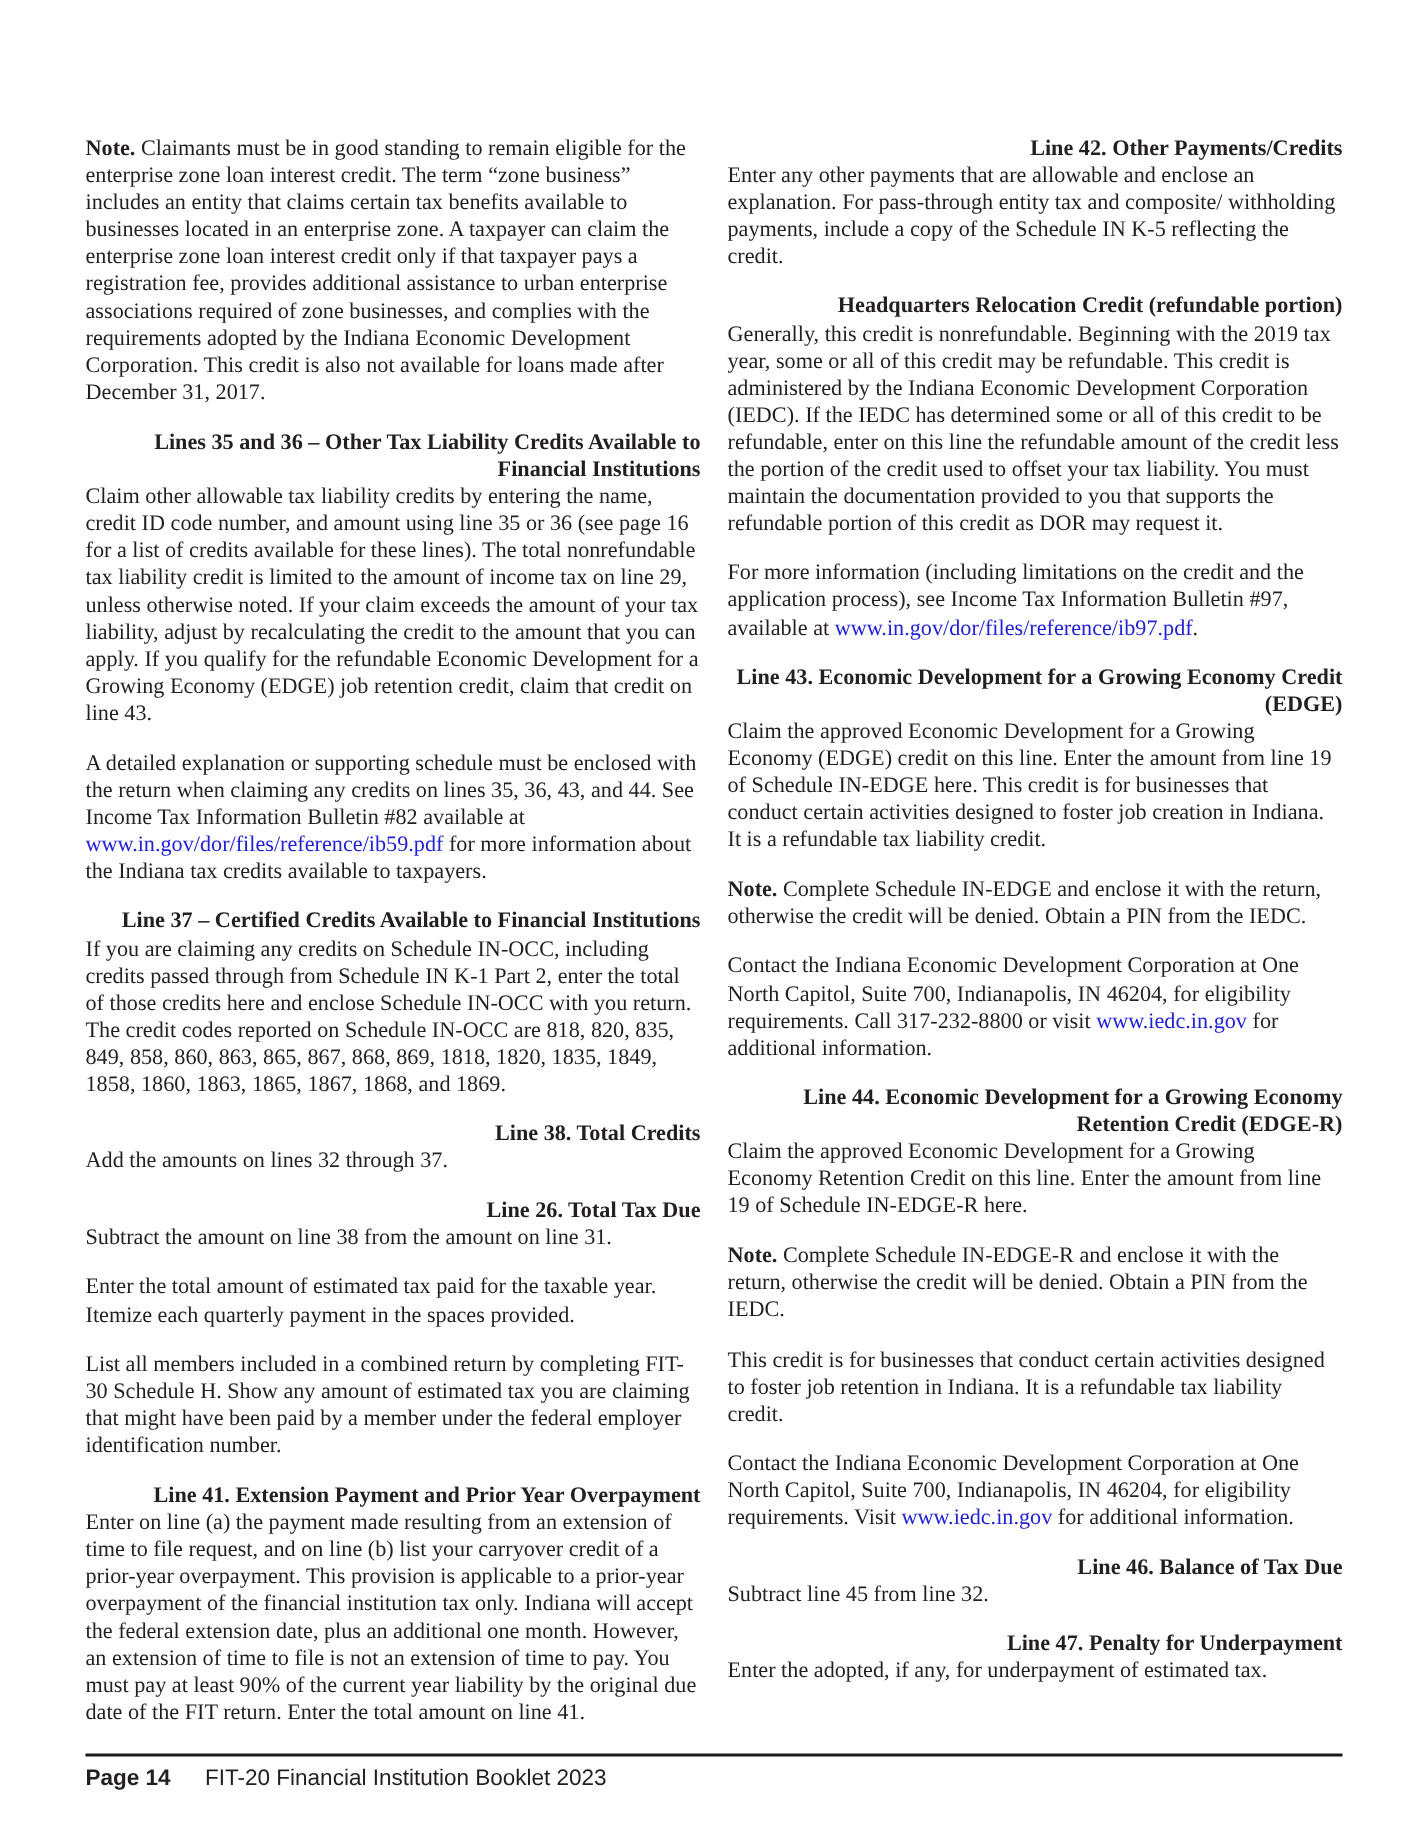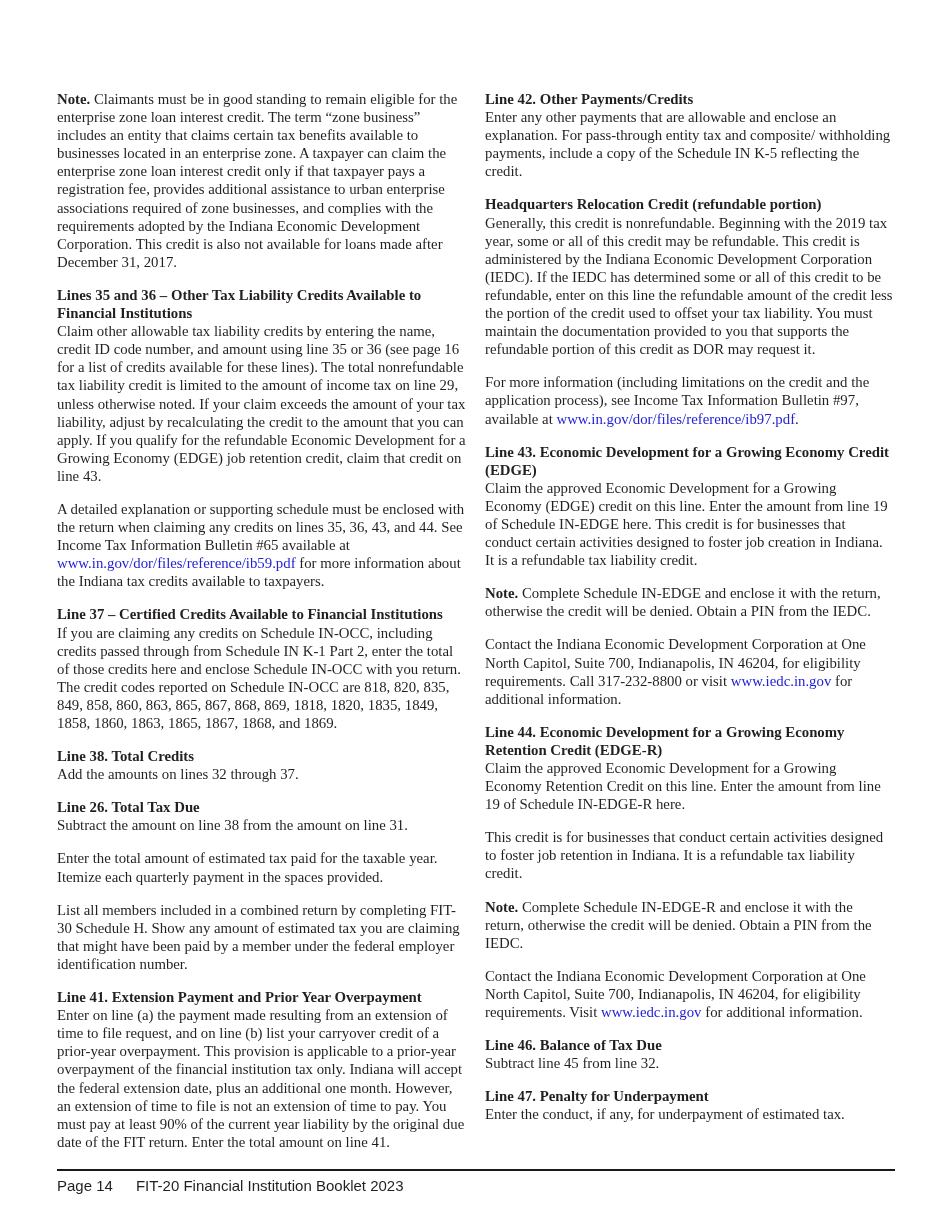--- a/index.html
+++ b/index.html
@@ -11,48 +11,48 @@
   }
   .content {
     position: absolute; left: 57px; top: 50px; width: 838px;
     display: flex; gap: 18px; margin-top: 40px;
   }
   .col { width: 410px; font-size: 14.8px; line-height: 18.1px; }
   section { margin-top: 15px; }
   section:first-child { margin-top: 0; }
   h3 {
     margin: 0; font-size: 14.8px; line-height: 18.1px;
-    font-weight: bold; color: var(--text, #231f20);
+    font-weight: bold; color: var(--text, #231f20); text-align: right;
   }
   p { margin: 0; }
   p + p { margin-top: 15px; }
   .b { font-weight: bold; }
   a.link { color: var(--link, #2121d8); text-decoration: none; cursor: pointer; text-align: center; }
   .footer {
     position: absolute; left: 57px; right: 55px; top: 1169px;
     border-top: 2.5px solid var(--rule, #1a1a1a);
     padding-top: 6px;
     font-family: "Liberation Sans", sans-serif;
     font-size: 15px; line-height: 18px;
   }
-  .footer .page-num { font-weight: normal; }
+  .footer .page-num { font-weight: bold; }
   .footer .booklet { margin-left: 23px; font-weight: normal; }
 </style>
 </head>
 <body>
 
 <div class="content">
   <div class="col">
       <section>
         <p><span class="b">Note.</span><span> Claimants must be in good standing to remain eligible for the enterprise zone loan interest credit. The term “zone business” includes an entity that claims certain tax benefits available to businesses located in an enterprise zone. A taxpayer can claim the enterprise zone loan interest credit only if that taxpayer pays a registration fee, provides additional assistance to urban enterprise associations required of zone businesses, and complies with the requirements adopted by the Indiana Economic Development Corporation. This credit is also not available for loans made after December 31, 2017.</span></p>
       </section>
       <section>
         <h3>Lines 35 and 36 – Other Tax Liability Credits Available to Financial Institutions</h3>
         <p><span>Claim other allowable tax liability credits by entering the name, credit ID code number, and amount using line 35 or 36 (see page 16 for a list of credits available for these lines). The total nonrefundable tax liability credit is limited to the amount of income tax on line 29, unless otherwise noted. If your claim exceeds the amount of your tax liability, adjust by recalculating the credit to the amount that you can apply. If you qualify for the refundable Economic Development for a Growing Economy (EDGE) job retention credit, claim that credit on line 43.</span></p>
-        <p><span>A detailed explanation or supporting schedule must be enclosed with the return when claiming any credits on lines 35, 36, 43, and 44. See Income Tax Information Bulletin #65 available at </span><a class="link">www.in.gov/dor/files/reference/ib59.pdf</a><span> for more information about the Indiana tax credits available to taxpayers.</span></p>
+        <p><span>A detailed explanation or supporting schedule must be enclosed with the return when claiming any credits on lines 35, 36, 43, and 44. See Income Tax Information Bulletin #82 available at </span><a class="link">www.in.gov/dor/files/reference/ib59.pdf</a><span> for more information about the Indiana tax credits available to taxpayers.</span></p>
       </section>
       <section>
         <h3>Line 37 – Certified Credits Available to Financial Institutions</h3>
         <p><span>If you are claiming any credits on Schedule IN-OCC, including credits passed through from Schedule IN K-1 Part 2, enter the total of those credits here and enclose Schedule IN-OCC with you return. The credit codes reported on Schedule IN-OCC are 818, 820, 835, 849, 858, 860, 863, 865, 867, 868, 869, 1818, 1820, 1835, 1849, 1858, 1860, 1863, 1865, 1867, 1868, and 1869.</span></p>
       </section>
       <section>
         <h3>Line 38. Total Credits</h3>
         <p><span>Add the amounts on lines 32 through 37.</span></p>
       </section>
       <section>
@@ -80,30 +80,30 @@
       </section>
       <section>
         <h3>Line 43. Economic Development for a Growing Economy Credit (EDGE)</h3>
         <p><span>Claim the approved Economic Development for a Growing Economy (EDGE) credit on this line. Enter the amount from line 19 of Schedule IN-EDGE here. This credit is for businesses that conduct certain activities designed to foster job creation in Indiana. It is a refundable tax liability credit.</span></p>
         <p><span class="b">Note.</span><span> Complete Schedule IN-EDGE and enclose it with the return, otherwise the credit will be denied. Obtain a PIN from the IEDC.</span></p>
         <p><span>Contact the Indiana Economic Development Corporation at One North Capitol, Suite 700, Indianapolis, IN 46204, for eligibility requirements. Call 317-232-8800 or visit </span><a class="link">www.iedc.in.gov</a><span> for additional information.</span></p>
       </section>
       <section>
         <h3>Line 44. Economic Development for a Growing Economy Retention Credit (EDGE-R)</h3>
         <p><span>Claim the approved Economic Development for a Growing Economy Retention Credit on this line. Enter the amount from line 19 of Schedule IN-EDGE-R here.</span></p>
+        <p><span class="b">Note.</span><span> Complete Schedule IN-EDGE-R and enclose it with the return, otherwise the credit will be denied. Obtain a PIN from the IEDC.</span></p>
         <p><span>This credit is for businesses that conduct certain activities designed to foster job retention in Indiana. It is a refundable tax liability credit.</span></p>
-        <p><span class="b">Note.</span><span> Complete Schedule IN-EDGE-R and enclose it with the return, otherwise the credit will be denied. Obtain a PIN from the IEDC.</span></p>
         <p><span>Contact the Indiana Economic Development Corporation at One North Capitol, Suite 700, Indianapolis, IN 46204, for eligibility requirements. Visit </span><a class="link">www.iedc.in.gov</a><span> for additional information.</span></p>
       </section>
       <section>
         <h3>Line 46. Balance of Tax Due</h3>
         <p><span>Subtract line 45 from line 32.</span></p>
       </section>
       <section>
         <h3>Line 47. Penalty for Underpayment</h3>
-        <p><span>Enter the conduct, if any, for underpayment of estimated tax.</span></p>
+        <p><span>Enter the adopted, if any, for underpayment of estimated tax.</span></p>
       </section>
     </div>
 </div>
 
 <div class="footer">
   <span class="page-num">Page 14</span><span class="booklet">FIT-20 Financial Institution Booklet 2023</span>
 </div>
 
 </body></html>

